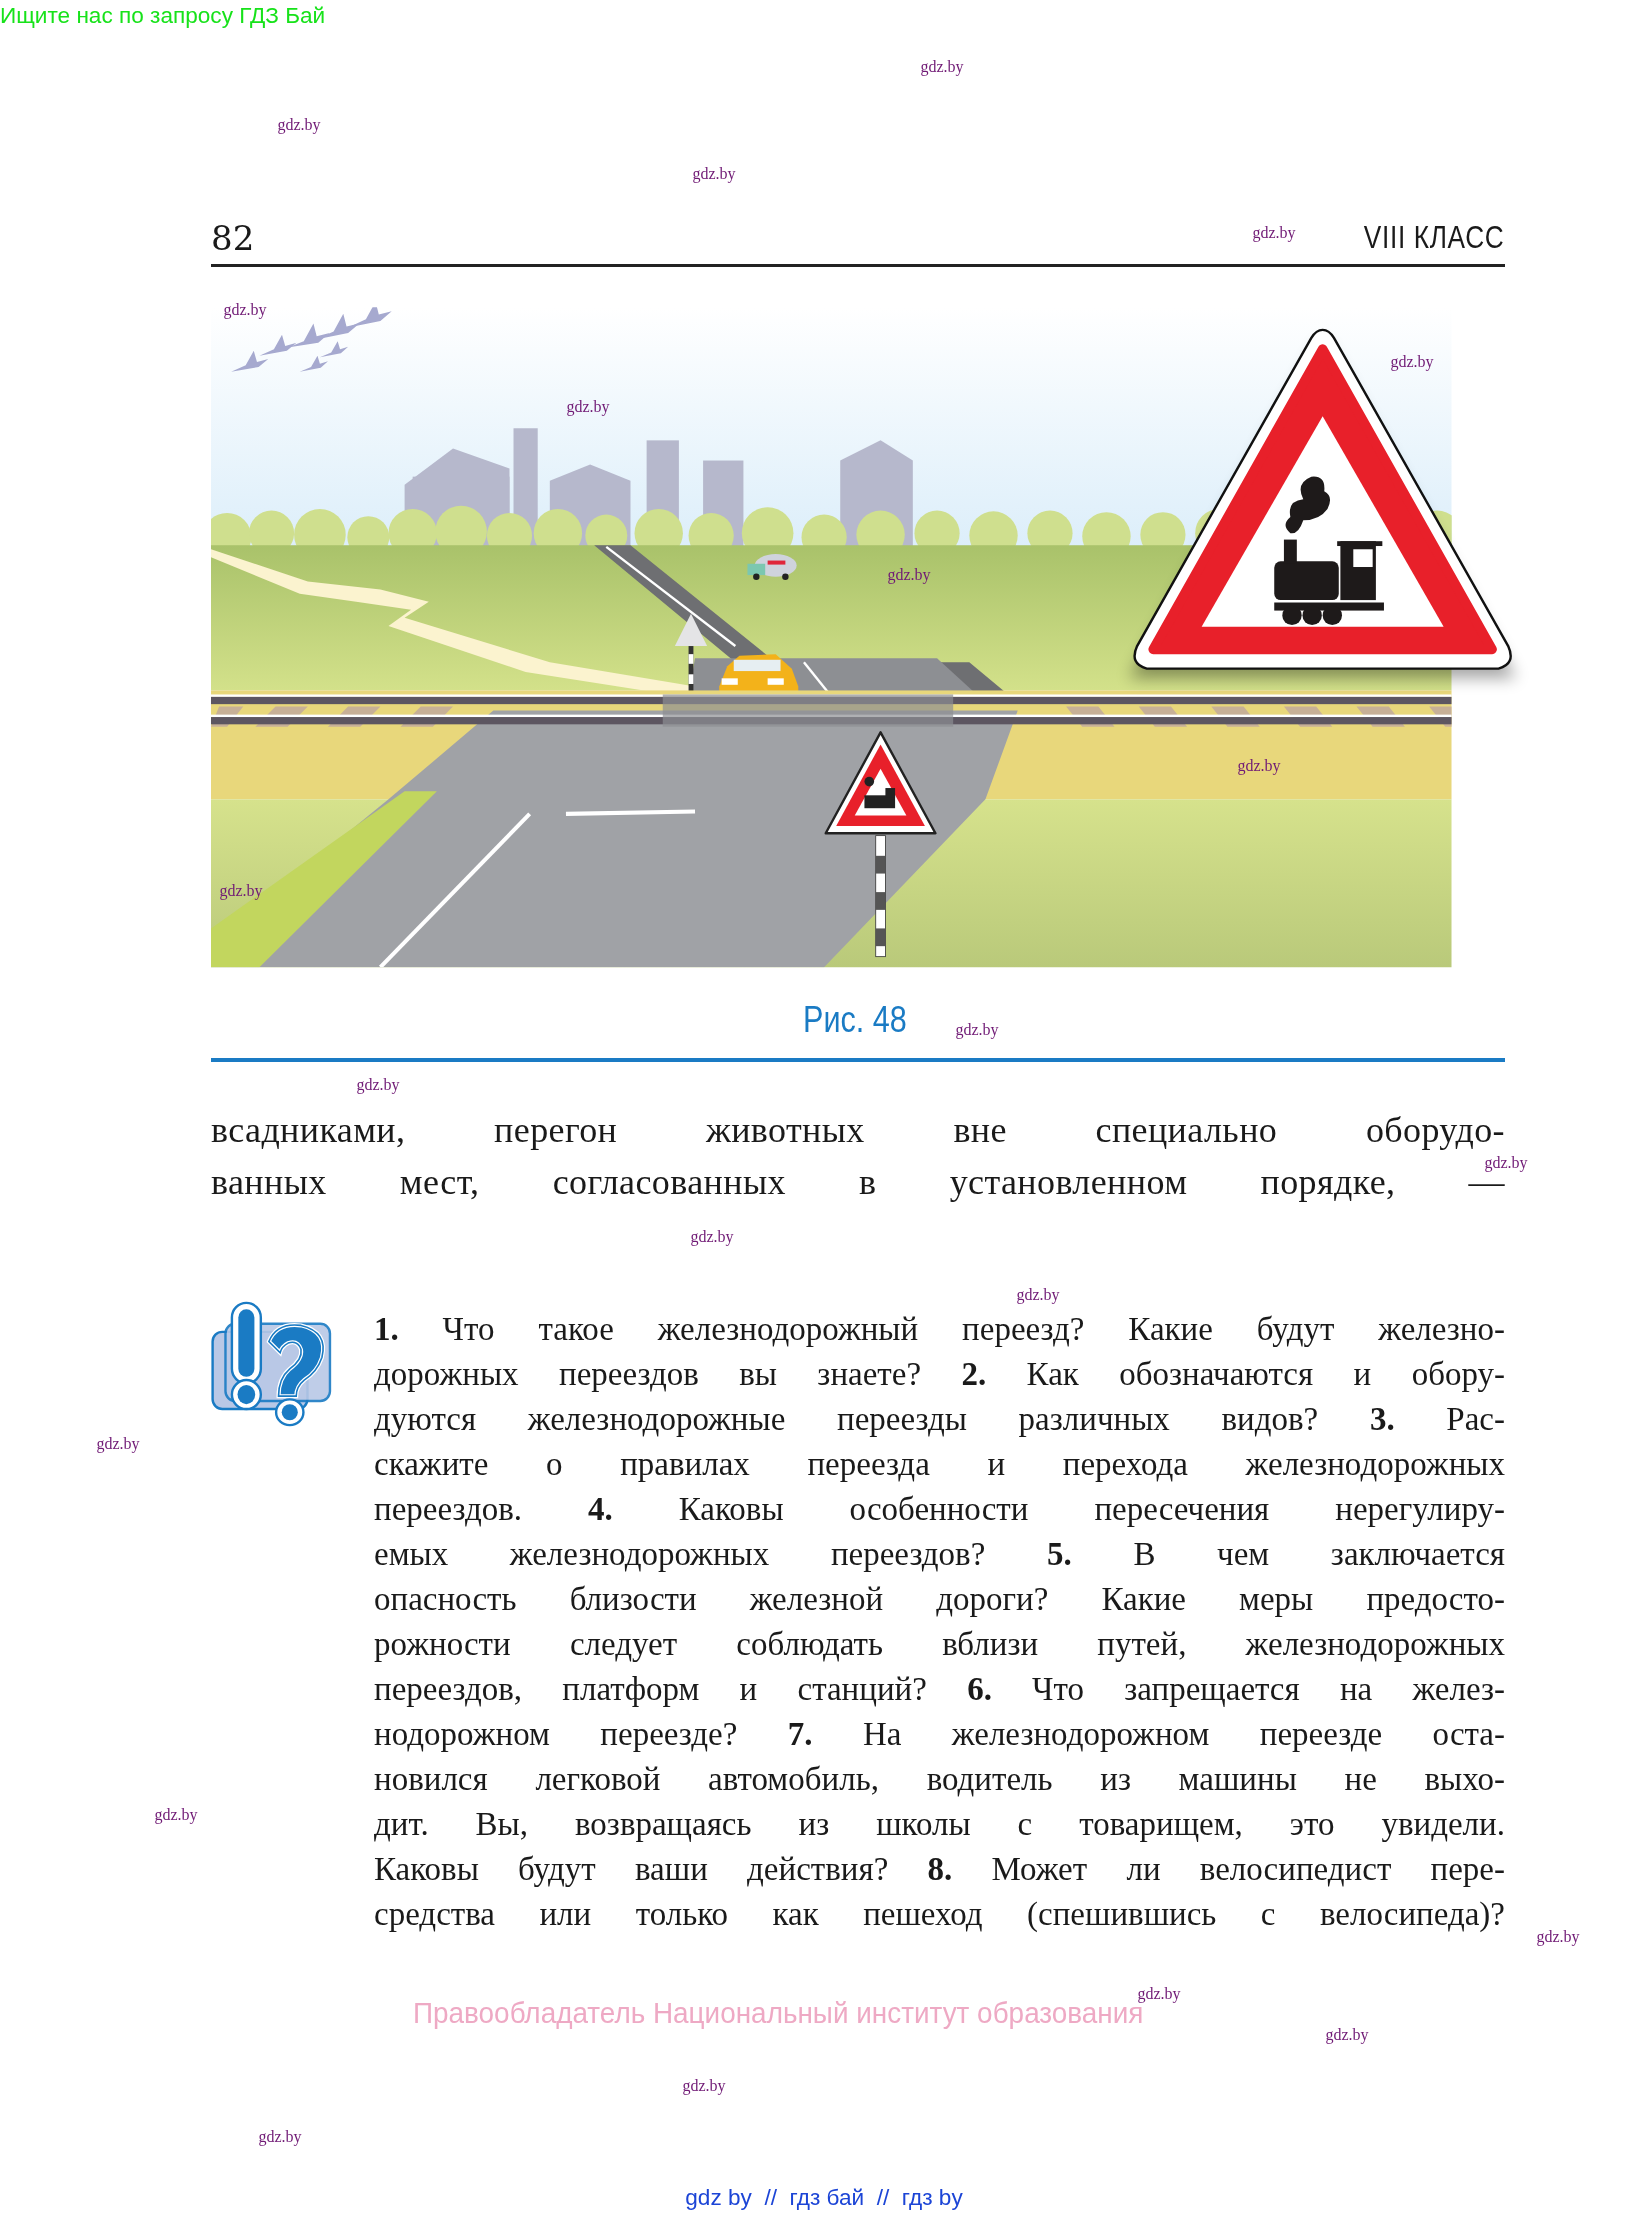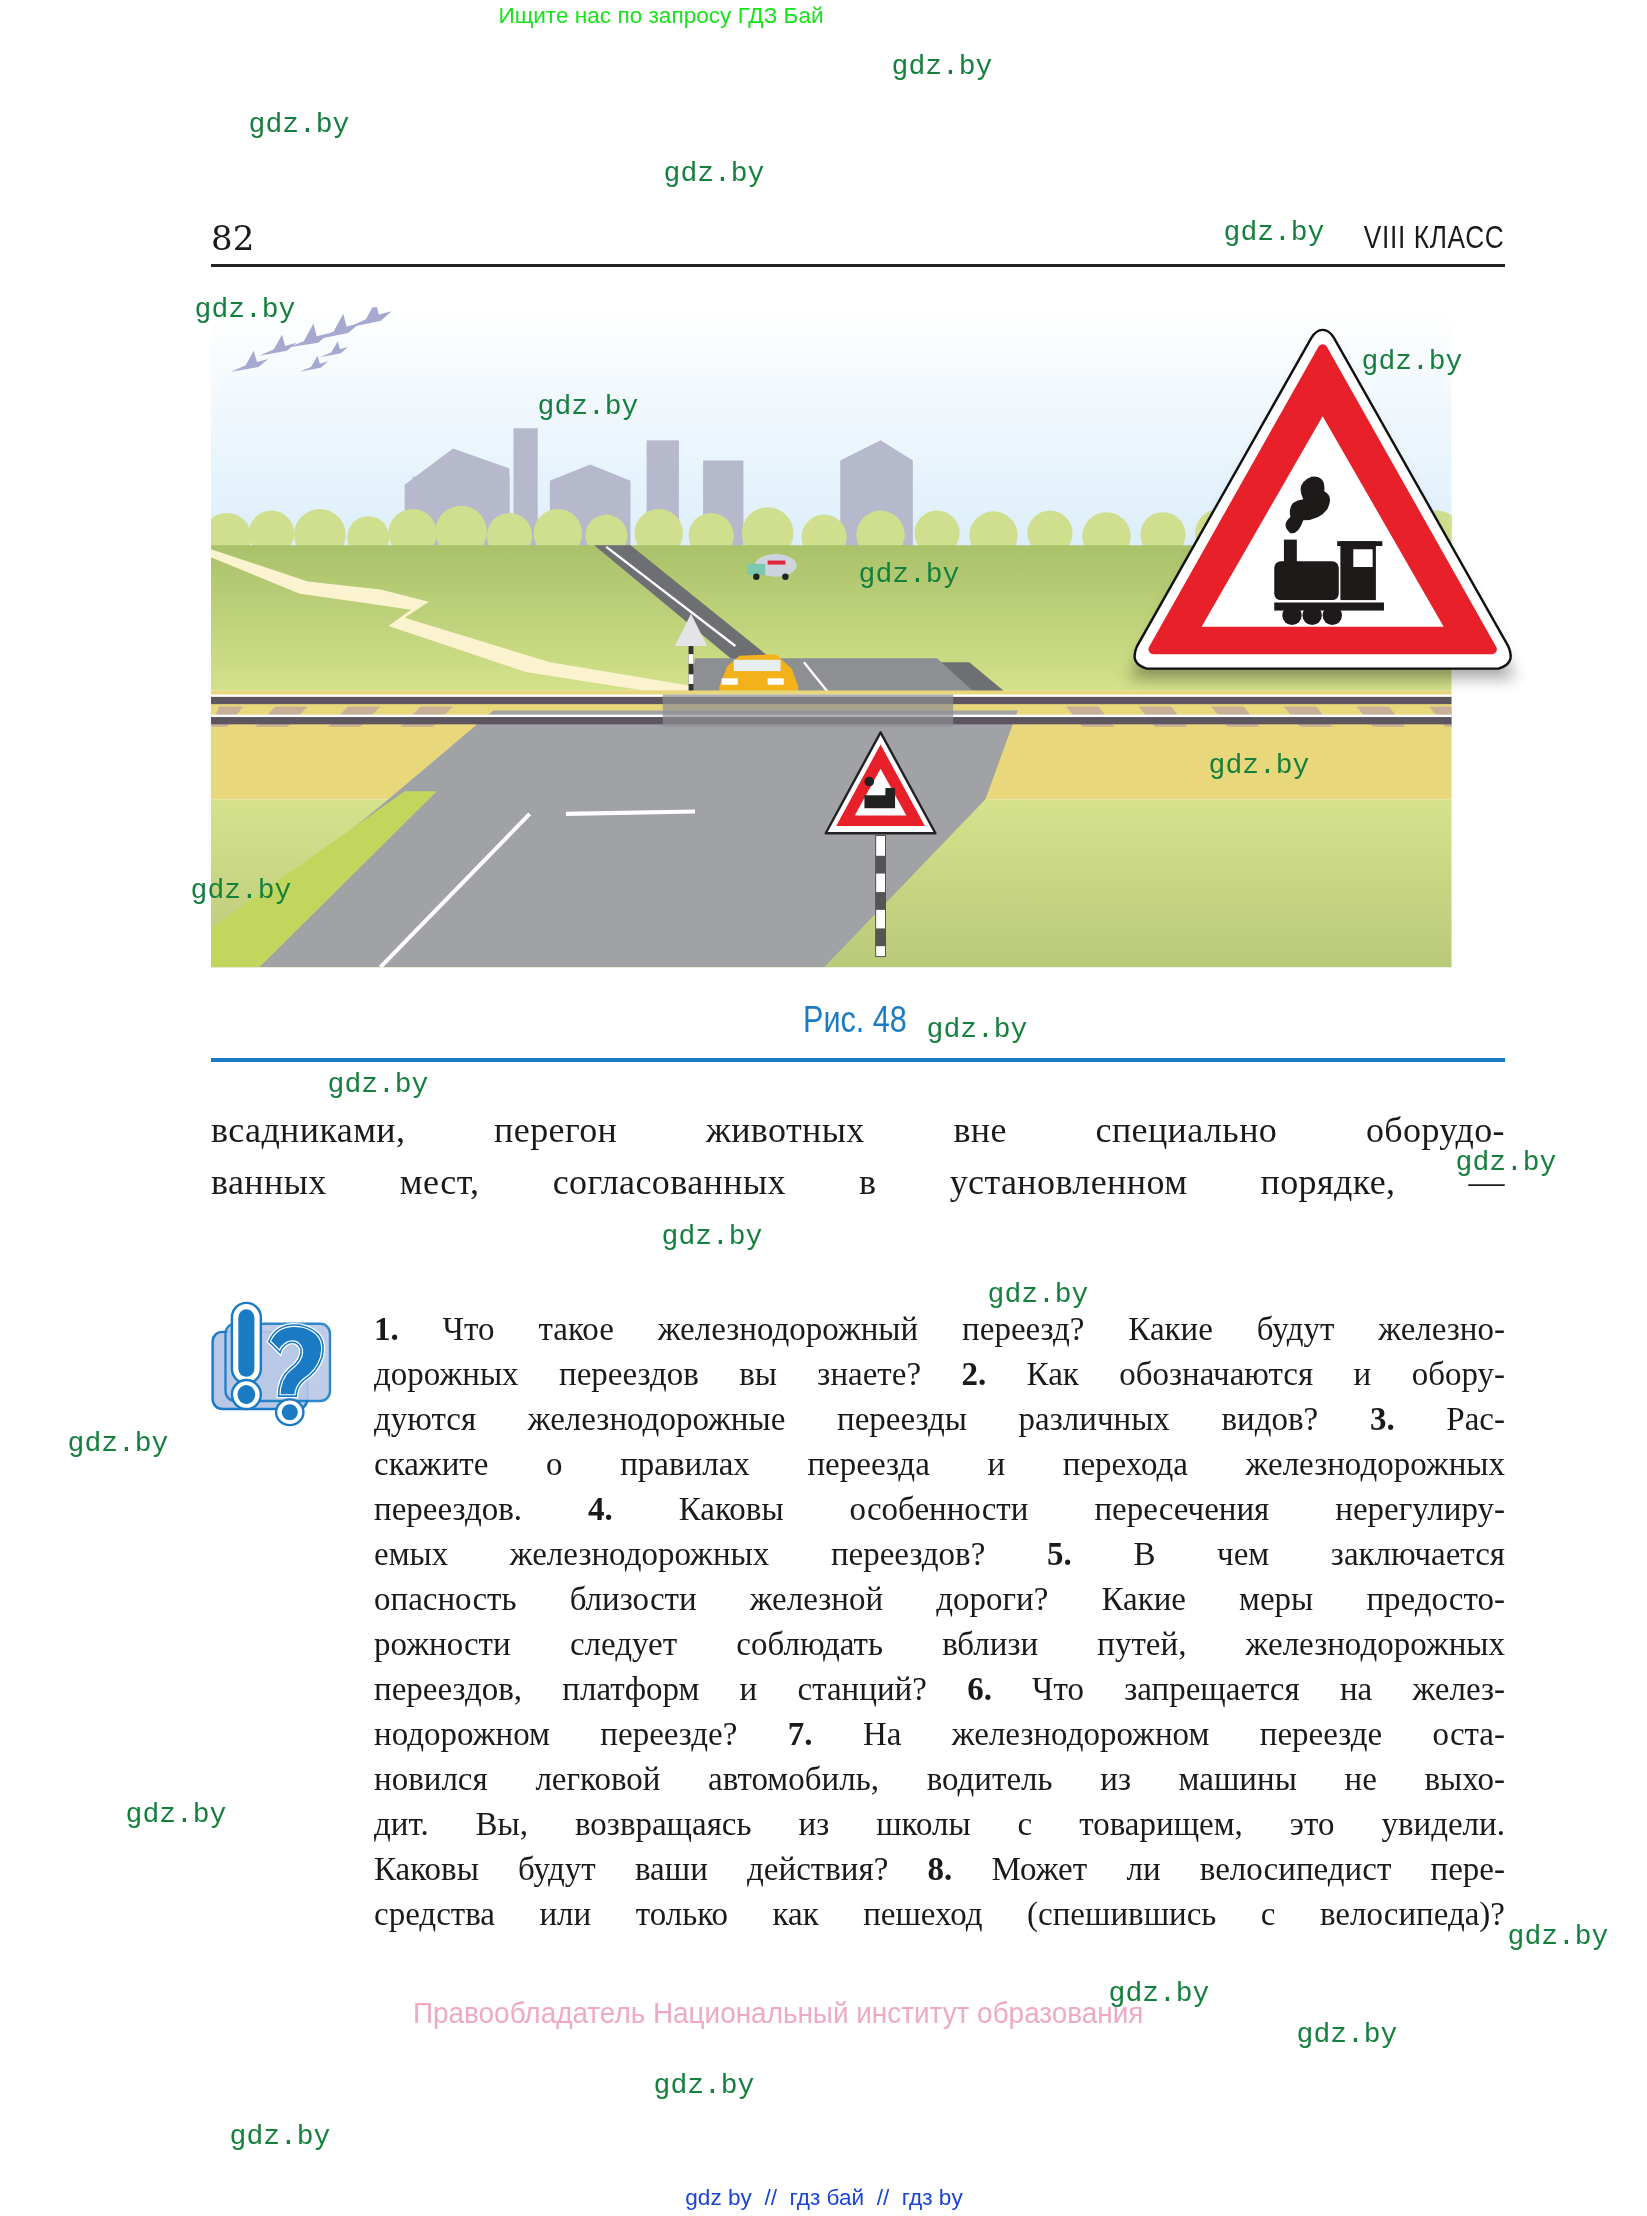--- a/index.html
+++ b/index.html
@@ -1,18 +1,18 @@
 <!DOCTYPE html>
 <html style="font-size:13px"><head>
 <meta charset="utf-8">
 <style>
   html, body { margin:0; padding:0; background:#ffffff; }
   body { width:1648px; height:2216px; position:relative; overflow:hidden; font-family:"Liberation Serif", serif; color:#1a1a1a; }
-  .topbanner { position:absolute; left:0; width:1322px; top:3.2px; text-align:center; font-family:"Liberation Sans", sans-serif; font-size:22.6px; color:#17e21a; }
-  .wm { position:absolute; font-family:Liberation Mono, monospace; font-size:28px; color:#15803d; white-space:nowrap; line-height:1; transform:translate(-50%,-50%); }
+  .topbanner { position:absolute; left:0; width:1322px; top:3.2px; font-family:"Liberation Sans", sans-serif; font-size:22.6px; color:#17e21a; }
+  .wm { position:absolute; font-family:Liberation Serif, serif; font-size:16px; color:#701a75; white-space:nowrap; line-height:1; transform:translate(-50%,-50%); }
   .pagenum { position:absolute; left:211px; top:218px; font-family:"DejaVu Serif", serif; font-size:34px; color:#1a1a1a; }
   .grade { position:absolute; right:144px; top:219px; font-family:"Liberation Sans", sans-serif; font-size:32px; color:#1a1a1a; transform:scaleX(0.82); transform-origin:right center; letter-spacing:0.8px; }
   .hrule { position:absolute; left:211px; top:264px; width:1294px; height:3.2px; background:#222; }
   .figure { position:absolute; left:211px; top:307px; width:1241px; height:660px; overflow:visible; }
   .figure svg { display:block; }
   .caption { position:absolute; left:803px; top:999px; font-family:"Liberation Sans", sans-serif; font-size:36px; color:#1a7bc4; transform:scaleX(0.85); transform-origin:left center; }
   .bluerule { position:absolute; left:211px; top:1058px; width:1294px; height:4px; background:#1a7bc4; }
   .para { position:absolute; left:211px; top:1104px; width:1294px; font-size:36px; line-height:52px; text-align:justify; letter-spacing:0.4px; }
   .para .line { display:block; text-align:justify; text-align-last:justify; white-space:nowrap; }
   .para .line.last { text-align-last:left; }

